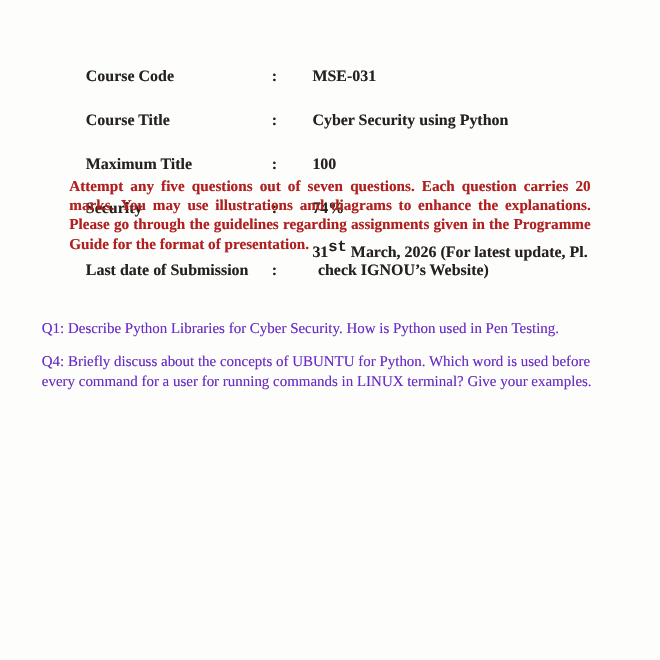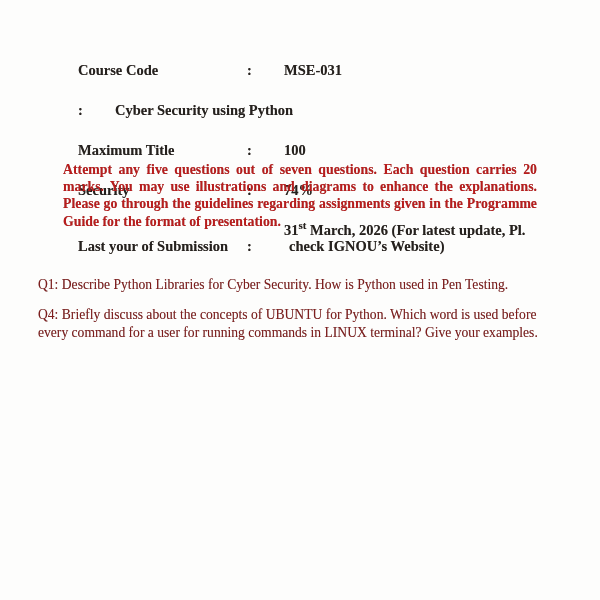--- a/index.html
+++ b/index.html
@@ -33,23 +33,24 @@
     color: #25211e;
   }
   .hrow {
     display: flex;
     align-items: flex-end;
   }
   .hlabel  { width: 169px; flex: 0 0 169px; }
   .hcolon  { width: 37px;  flex: 0 0 37px; }
   .hvalue  { flex: 1 1 auto; margin-top: 24px; }
   .hvalue .sup {
-    font-size: 11px;
+    font-size: 14px;
     vertical-align: super;
     line-height: 0;
+    font-family: Liberation Mono, monospace;
   }
   .hvalue .value-line2 {
     display: block;
     padding-left: 5px;
   }
 
   
   .instructions {
     position: absolute;
     top: 161px;
@@ -59,63 +60,64 @@
     font-weight: bold;
     font-size: 13.8px;
     line-height: 17.2px;
     text-align: justify;
     color: #b91c1c;
   }
 
   
   .questions {
     position: absolute;
-    top: 276px;
+    top: 290px;
     left: 38px;
     width: 530px;
     font-size: 13.6px;
     line-height: 17.3px;
-    color: #7f1d1d;
+    color: #6d28d9;
   }
   .questions p {
     margin: 0 0 13px 0;
   }
 </style>
 </head>
 <body>
 
 <div class="page">
 
   <div class="header-block">
 
     <div class="hrow">
       <span class="hlabel">Course Code</span>
       <span class="hcolon">:</span>
       <span class="hvalue">MSE-031</span>
     </div>
 
     <div class="hrow">
+      <span class="hlabel">Course Title</span>
       <span class="hcolon">:</span>
       <span class="hvalue">Cyber Security using Python</span>
     </div>
 
     <div class="hrow">
       <span class="hlabel">Maximum Title</span>
       <span class="hcolon">:</span>
       <span class="hvalue">100</span>
     </div>
 
     <div class="hrow">
       <span class="hlabel">Security</span>
       <span class="hcolon">:</span>
       <span class="hvalue">74%</span>
     </div>
 
     <div class="hrow">
-      <span class="hlabel">Last your of Submission</span>
+      <span class="hlabel">Last date of Submission</span>
       <span class="hcolon">:</span>
       <span class="hvalue">
         <span>31</span><span class="sup">st</span><span> March, 2026 (For latest update, Pl.</span>
         <span class="value-line2">check IGNOU’s Website)</span>
       </span>
     </div>
 
   </div>
 
   <p class="instructions">Attempt any five questions out of seven questions. Each question carries 20 marks. You may use illustrations and diagrams to enhance the explanations. Please go through the guidelines regarding assignments given in the Programme Guide for the format of presentation.</p>

